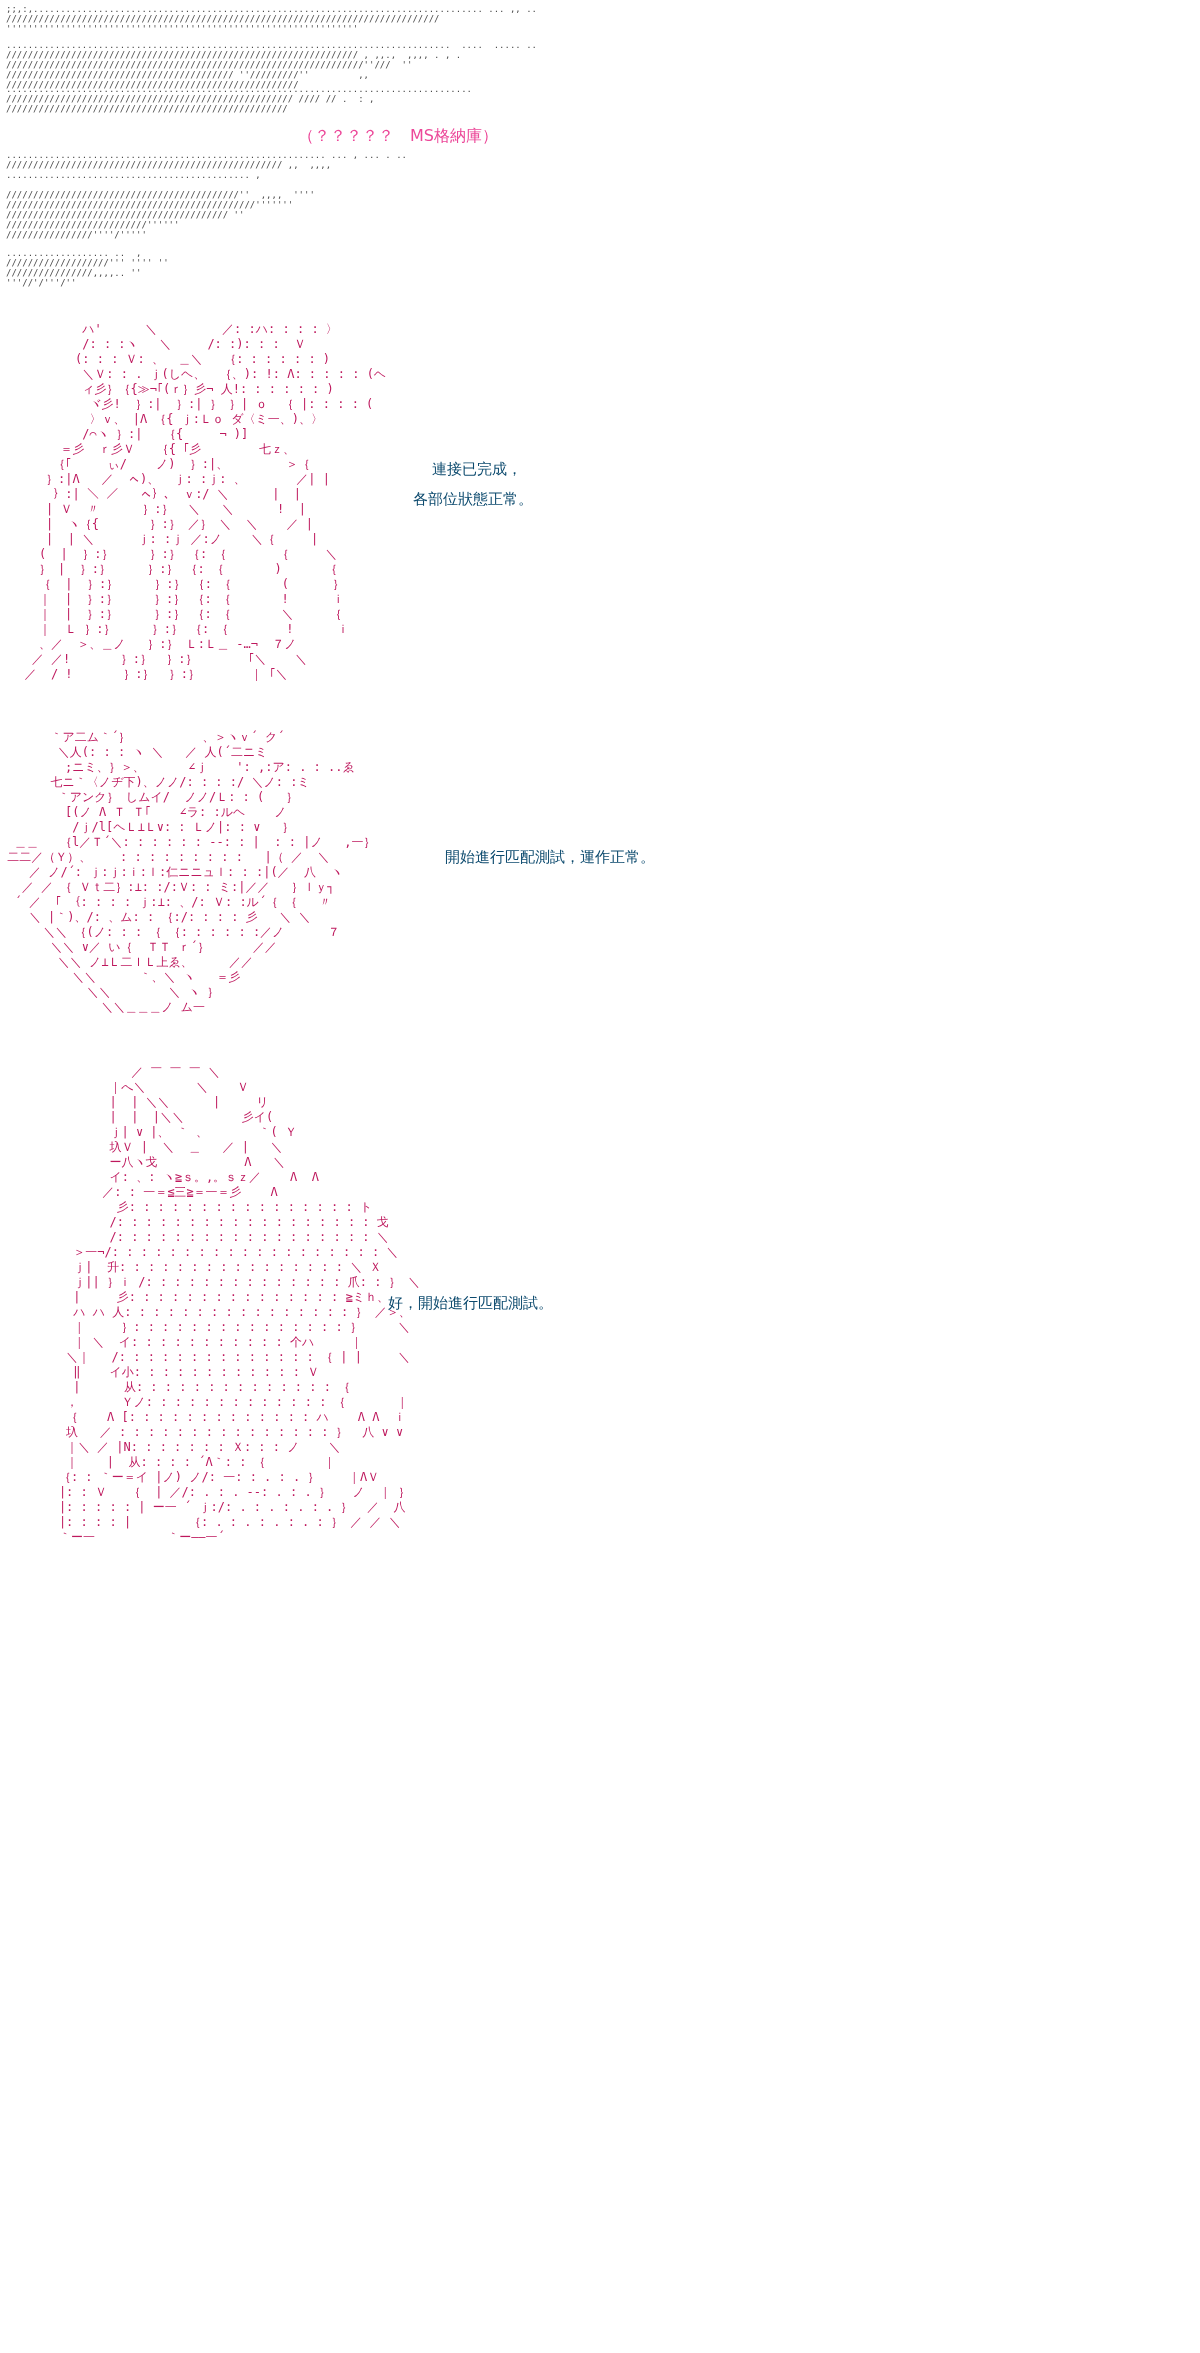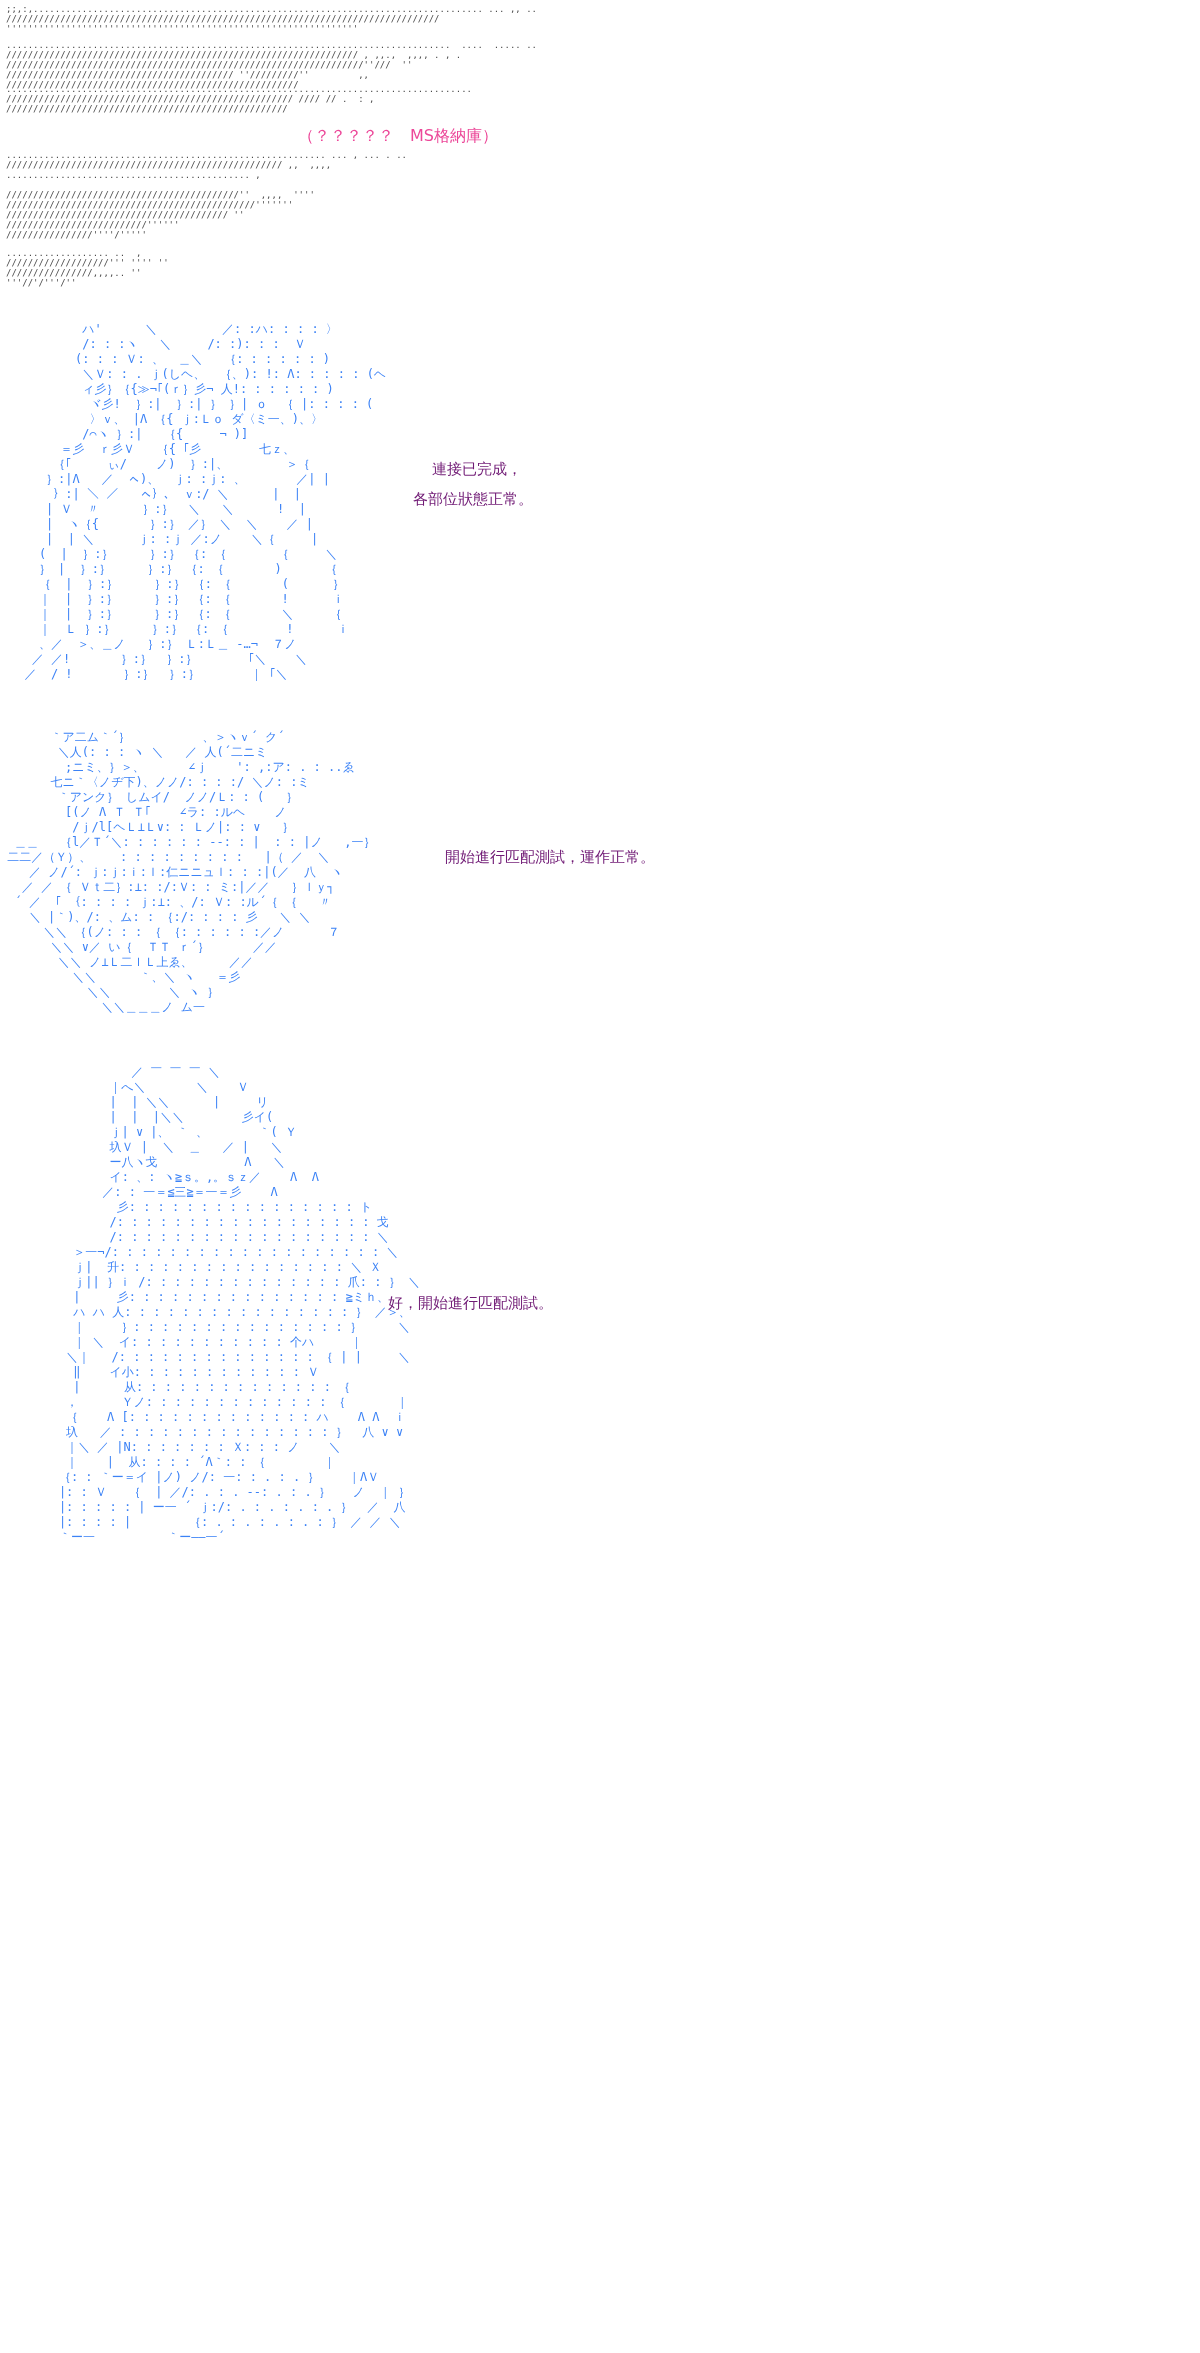--- a/index.html
+++ b/index.html
@@ -21,34 +21,34 @@
   }
   pre.header-art {
     font-size: 9px;
     line-height: 10px;
     color: #4a4a4a;
     letter-spacing: 0px;
   }
   pre.body-art {
     font-size: 12px;
     line-height: 15px;
-    color: #3b82f6;
+    color: #be185d;
   }
   .scene-label {
     position: absolute;
     left: 298px;
     top: 126px;
     font-size: 16px;
     color: #ec4899;
     font-family: "DejaVu Sans", "Liberation Sans", sans-serif;
   }
   .dialogue {
     position: absolute;
     font-size: 15px;
-    color: #701a75;
+    color: #0c4a6e;
     font-family: "DejaVu Sans", "Liberation Sans", sans-serif;
     white-space: nowrap;
   }
   .pos-h1 { left: 6px;  top: 4px; }
   .pos-h2 { left: 6px;  top: 40px; }
   .pos-h3 { left: 6px;  top: 84px; }
   .pos-h4 { left: 6px;  top: 150px; }
   .pos-h5 { left: 6px;  top: 190px; }
   .pos-h6 { left: 6px;  top: 248px; }
   .pos-m1 { left: 10px; top: 322px; }

